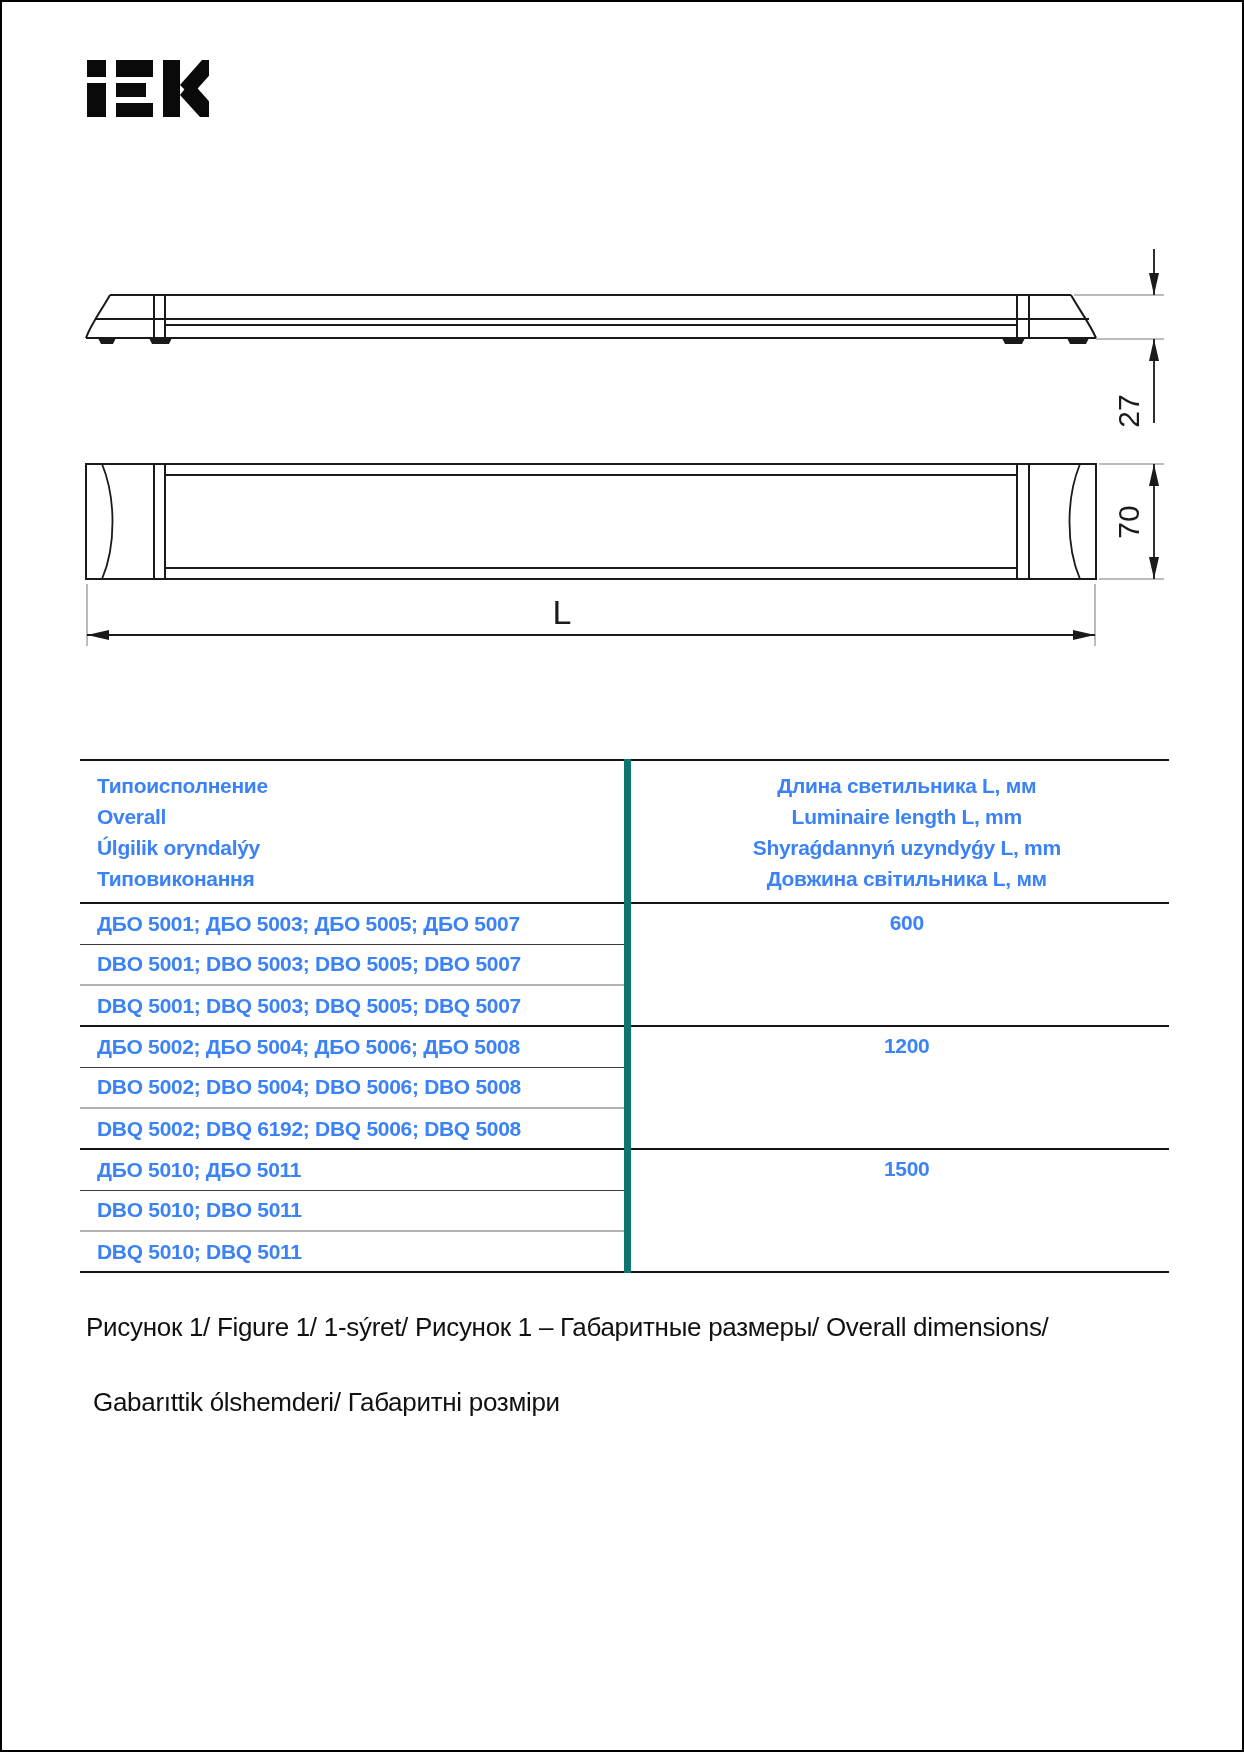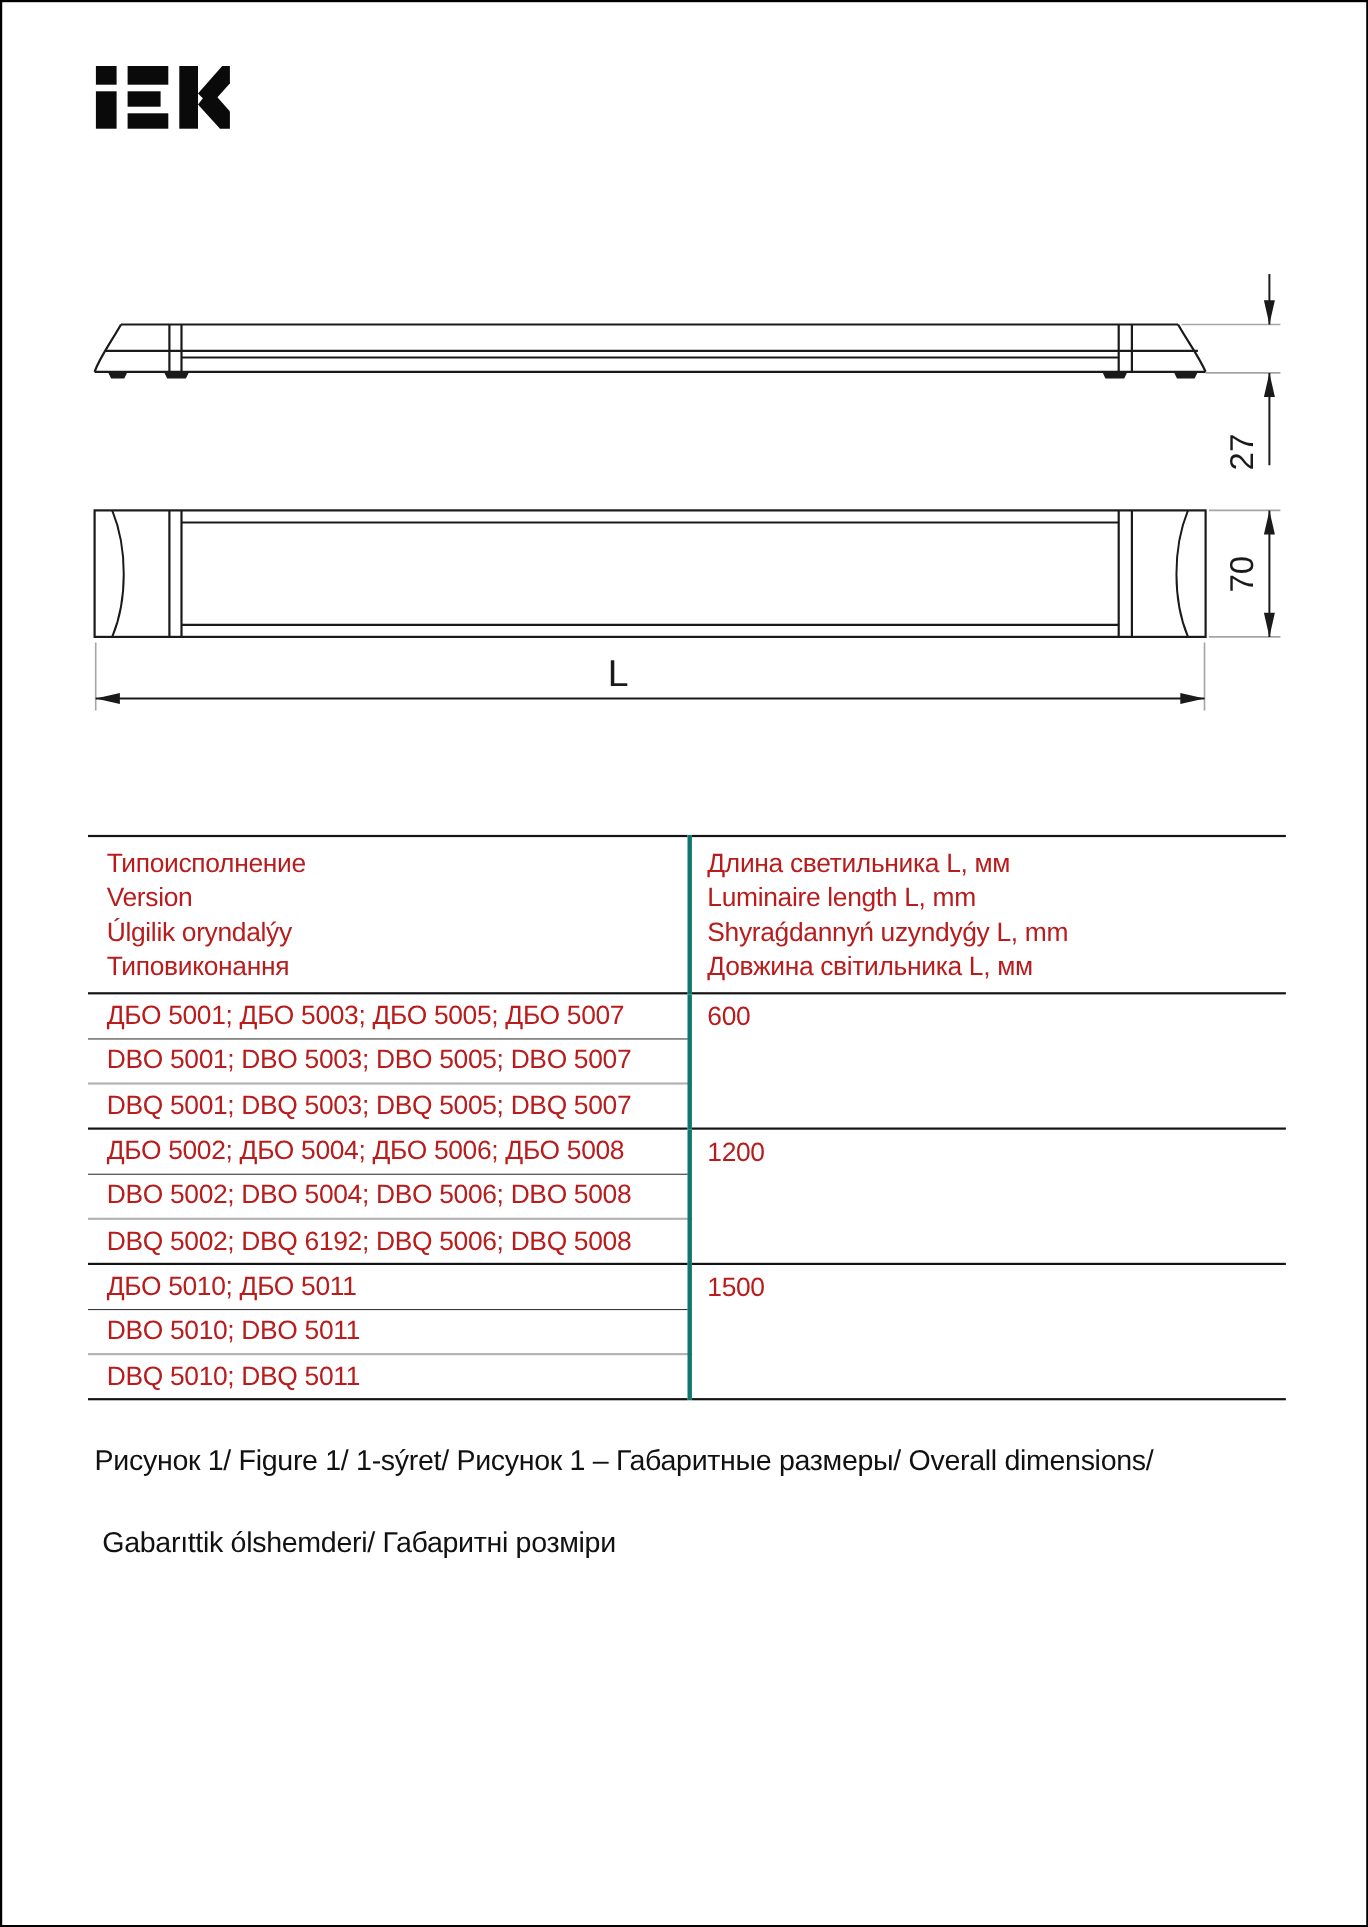--- a/index.html
+++ b/index.html
@@ -19,25 +19,25 @@
 
   
   .spec-table{
     position:absolute;left:78px;top:757px;
     width:1089px;
     border-collapse:collapse;table-layout:fixed;
     border-top:2.5px solid #141414;
     border-bottom:2.5px solid #141414;
   }
   .spec-table td{
-    font-size:24px;letter-spacing:-0.3px;color:#b91c1c;
-    padding:0;vertical-align:middle;
+    font-size:21px;letter-spacing:-0.3px;color:#3b82f6;
+    padding:0;vertical-align:middle;font-weight:bold;
   }
   .spec-table .c1{width:547px;padding-left:17px;}
-  .spec-table .c2{border-left:4px solid #0f766e;padding-left:14px;}
+  .spec-table .c2{border-left:7px solid #0f766e;padding-left:14px;text-align:center;}
   .spec-table tr.hdr td{
     border-bottom:2.5px solid #141414;
     vertical-align:top;padding-top:9px;padding-bottom:8px;
   }
   .hdr-line{line-height:31px;white-space:nowrap;}
   .spec-table tr.datarow{height:41px;}
   .spec-table tr.grp td{border-top:2.5px solid #141414;}
   .spec-table tr.r2 td.c1{border-top:1.5px solid #3a3a3a;}
   .spec-table tr.r3 td.c1{border-top:2px solid #b3b3b3;}
   .spec-table td.len{vertical-align:top;padding-top:7px;}
@@ -124,21 +124,21 @@
 
   <table class="spec-table">
     <colgroup>
         <col style="width:547px">
         <col>
       </colgroup>
     <tbody>
         <tr class="hdr">
       <td class="c1">
         <div class="hdr-line">Типоисполнение</div>
-        <div class="hdr-line">Version</div>
+        <div class="hdr-line">Overall</div>
         <div class="hdr-line">Úlgilik oryndalýy</div>
         <div class="hdr-line">Типовиконання</div>
       </td>
       <td class="c2">
         <div class="hdr-line">Длина светильника L, мм</div>
         <div class="hdr-line">Luminaire length L, mm</div>
         <div class="hdr-line">Shyraǵdannyń uzyndyǵy L, mm</div>
         <div class="hdr-line">Довжина світильника L, мм</div>
       </td>
     </tr>

